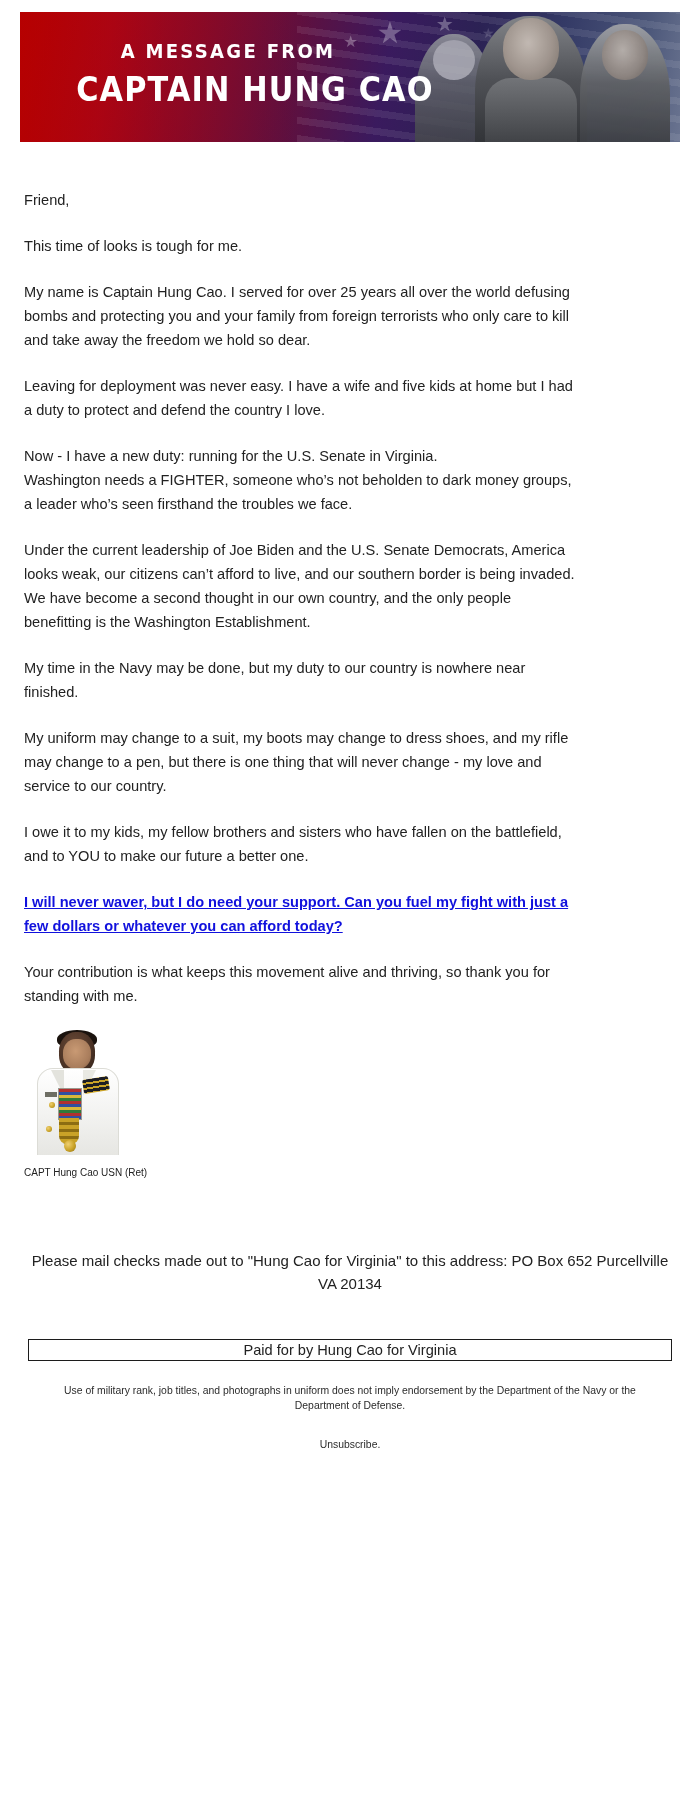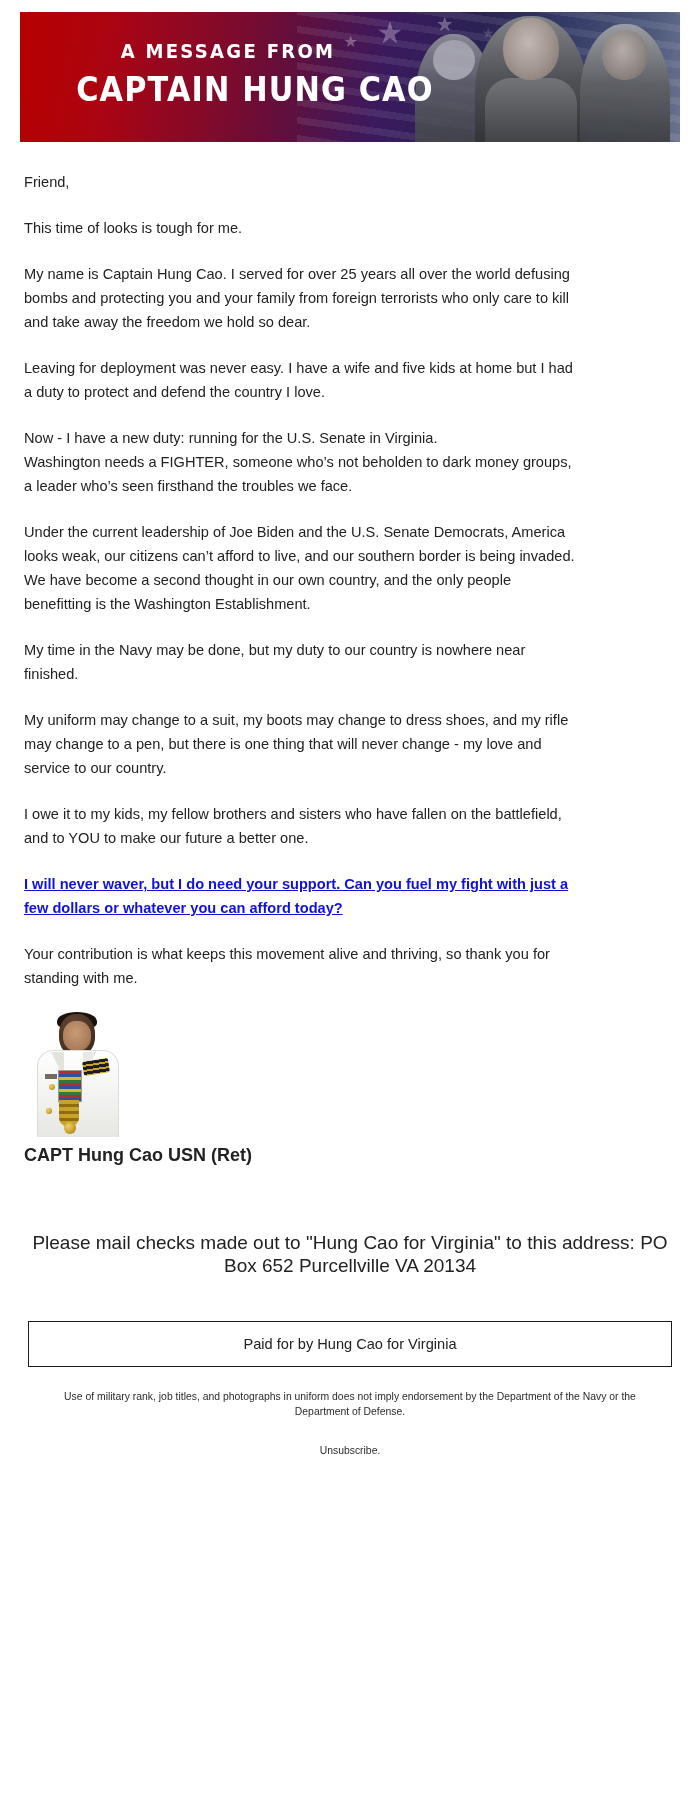--- a/index.html
+++ b/index.html
@@ -133,21 +133,21 @@
     transform: scaleX(0.92);
     white-space: nowrap;
   }
 
   
   .body-copy {
     padding: 28px 24px 0 24px;
     width: 556px;
   }
   .body-copy p {
-    margin: 0 0 22px 0;
+    margin: 18px 0 22px 0;
     font-size: 14.6px;
     line-height: 24px;
     color: #222222;
     font-family: "Liberation Sans", sans-serif;
   }
   .donate-link {
     display: inline;
     color: #1111dd;
     font-weight: bold;
     text-decoration: underline;
@@ -237,44 +237,43 @@
     position: absolute; width: 6px; height: 6px; border-radius: 50%;
     background: radial-gradient(circle at 35% 35%, #f0d070 0%, #c9a227 60%, #8c6d12 100%);
   }
   .sig-photo .btn1 { left: 20px; top: 72px; }
   .sig-photo .btn2 { left: 17px; top: 96px; }
   .sig-photo .nametag {
     position: absolute; left: 16px; top: 62px;
     width: 12px; height: 5px; background: #6e6e64;
   }
   .sig-caption {
-    font-size: 18px;
+    font-size: 10px;
     line-height: 24px;
     margin: 0 0 4px 0;
     color: #222222;
-    font-weight: bold;
   }
 
   
   .mail-note {
     margin: 64px auto 0 auto;
     width: 640px;
     text-align: center;
-    font-size: 19px;
+    font-size: 15px;
     line-height: 23px;
     color: #222222;
   }
 
   
   .paidfor-box {
     margin: 44px auto 0 auto;
     width: 644px;
     border: 1px solid #1c1c1c;
     box-sizing: border-box;
-    padding: 14px 10px;
+    padding: 2px 10px;
     text-align: center;
     font-size: 14.6px;
     color: #222222;
   }
 
   
   .disclaimer {
     margin: 22px auto 0 auto;
     width: 620px;
     text-align: center;

